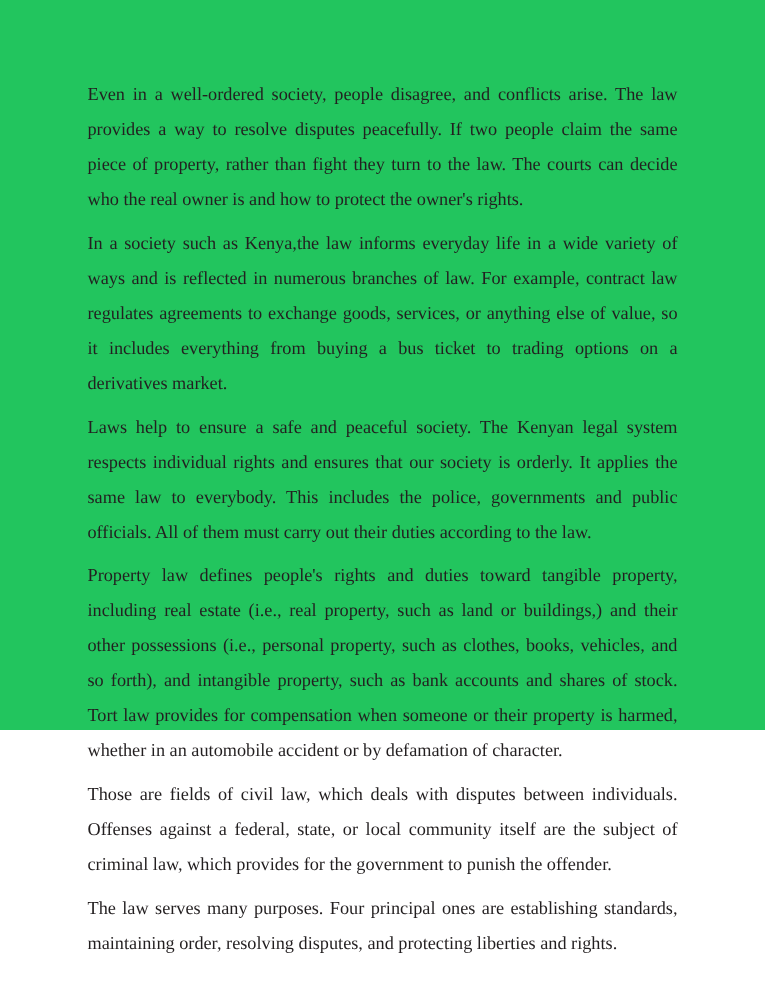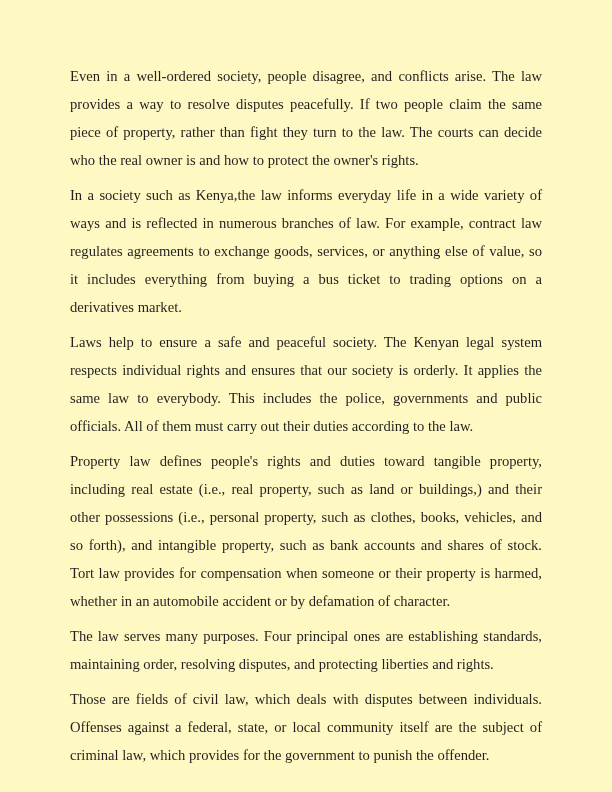--- a/index.html
+++ b/index.html
@@ -10,22 +10,22 @@
   body {
     width: 612px;
     height: 792px;
     overflow: hidden;
     font-family: "Liberation Serif", "DejaVu Serif", serif;
     color: #231f20;
   }
   .page {
     position: relative;
     width: 612px;
-    height: 792px;
-    background: #fef9c3;
+    height: 584px;
+    background: #22c55e;
     box-sizing: border-box;
   }
   .content {
     position: absolute;
     left: 70px;
     top: 62px;
     width: 472px;
   }
   p.para {
     margin: 0 0 7px 0;
@@ -52,20 +52,20 @@
   <div class="content">
 
     <p class="para">Even in a well-ordered society, people disagree, and conflicts arise. The law provides a way to resolve disputes peacefully. If two people claim the same piece of property, rather than fight they turn to the law. The courts can decide who the real owner is and how to protect the owner's rights.</p>
 
     <p class="para">In a society such as Kenya,the law informs everyday life in a wide variety of ways and is reflected in numerous branches of law. For example, contract law regulates agreements to exchange goods, services, or anything else of value, so it includes everything from buying a bus ticket to trading options on a derivatives market.</p>
 
     <p class="para">Laws help to ensure a safe and peaceful society. The Kenyan legal system respects individual rights and ensures that our society is orderly. It applies the same law to everybody. This includes the police, governments and public officials. All of them must carry out their duties according to the law.</p>
 
     <p class="para">Property law defines people's rights and duties toward tangible property, including real estate (i.e., real property, such as land or buildings,) and their other possessions (i.e., personal property, such as clothes, books, vehicles, and so forth), and intangible property, such as bank accounts and shares of stock. Tort law provides for compensation when someone or their property is harmed, whether in an automobile accident or by defamation of character.</p>
 
+    <p class="para">Those are fields of civil law, which deals with disputes between individuals. Offenses against a federal, state, or local community itself are the subject of criminal law, which provides for the government to punish the offender.</p>
+
     <p class="para">The law serves many purposes. Four principal ones are establishing standards, maintaining order, resolving disputes, and protecting liberties and rights.</p>
-
-    <p class="para">Those are fields of civil law, which deals with disputes between individuals. Offenses against a federal, state, or local community itself are the subject of criminal law, which provides for the government to punish the offender.</p>
 
     <h2 class="heading">Establishing Standards</h2>
 
   </div>
 </div>
 
 </body></html>

